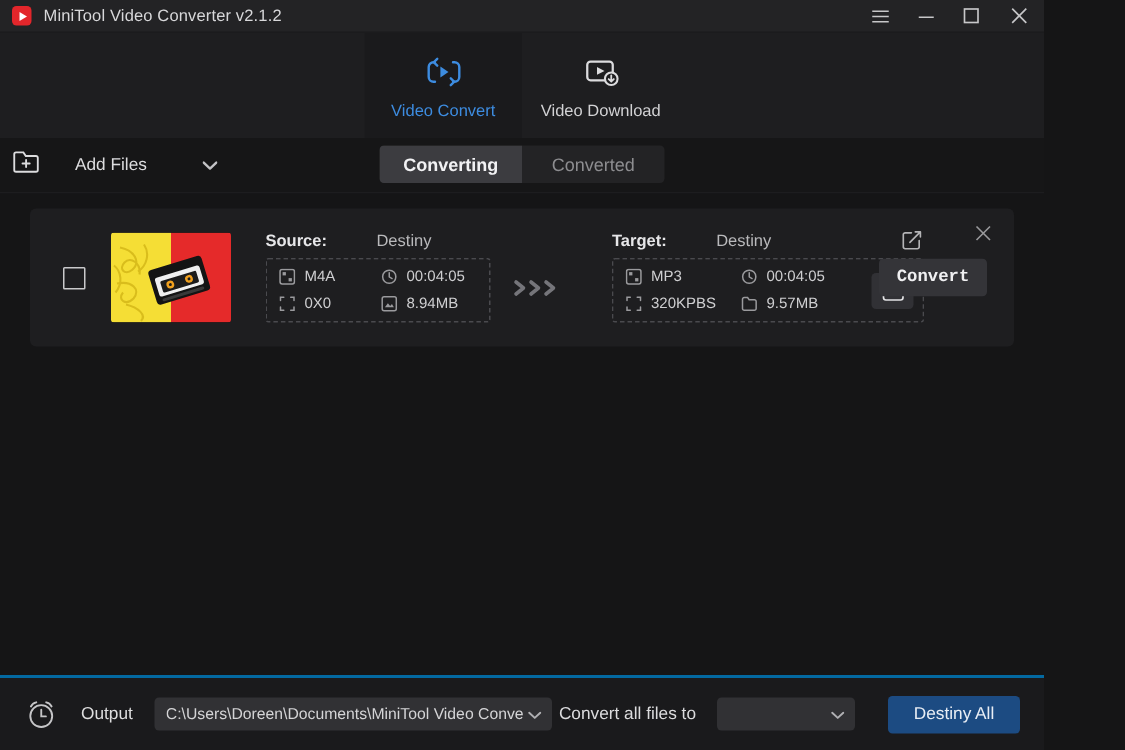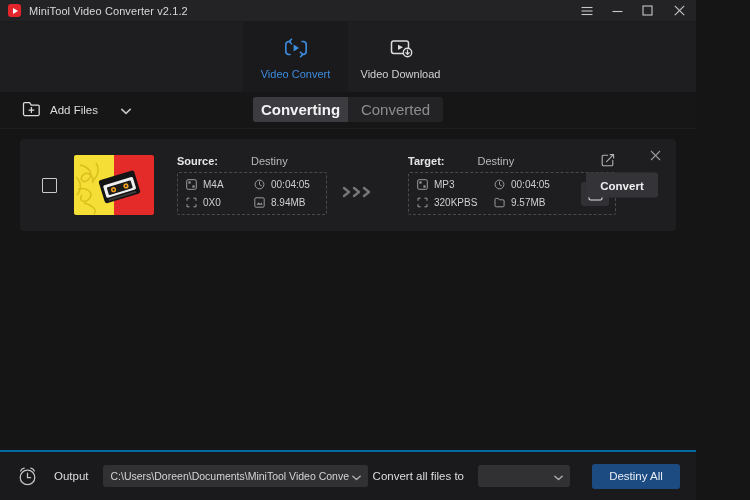--- a/index.html
+++ b/index.html
@@ -70,38 +70,38 @@
 
   
   .toolbar {
     height: 37px; flex: 0 0 37px;
     background: #161617;
     display: flex; align-items: center;
     position: relative;
     border-bottom: 1px solid #1d1d1f;
   }
   .addfiles {
-    display: flex; align-items: center; gap: 9px;
-    margin-left: 22px;
+    display: flex; align-items: center; gap: 23px;
+    margin-left: 8px;
   }
   .addfiles .lbl { color: #dcdcde; font-size: 11.5px; }
   .addfiles .caret { margin-left: 14px; }
   .seg {
     position: absolute; left: 50%; transform: translateX(-50%);
     top: 5px;
     display: flex;
     background: #232325;
     border-radius: 3px;
     padding: 0;
     overflow: hidden;
   }
   .seg-btn {
     width: 95px; height: 25px;
     display: flex; align-items: center; justify-content: center;
-    font-size: 15px; color: #8d8d90;
+    font-size: 12px; color: #8d8d90;
   }
   .seg-btn.active { background: #3c3c40; color: #f2f2f4; font-weight: bold; }
 
   
   .main { flex: 1 1 auto; position: relative; background: #151516; padding: 10px 20px 0 20px; }
 
   .file-card {
     height: 92px;
     background: #1e1e20;
     border-radius: 4px;
@@ -173,20 +173,21 @@
 
   .convert-btn {
     position: absolute; right: 18px; top: 50%;
     transform: translateY(-50%);
     width: 72px; height: 25px;
     background: #343438;
     border-radius: 3px;
     color: #f0f0f2; font-size: 11.5px;
     display: flex; align-items: center; justify-content: center;
     font-weight: bold;
+    font-family: Liberation Mono, monospace;
   }
   .card-close {
     position: absolute; right: 14px; top: 9px;
     width: 14px; height: 14px;
     display: flex; align-items: center; justify-content: center;
     color: #9a9a9d;
   }
 
   
   .bottombar {

